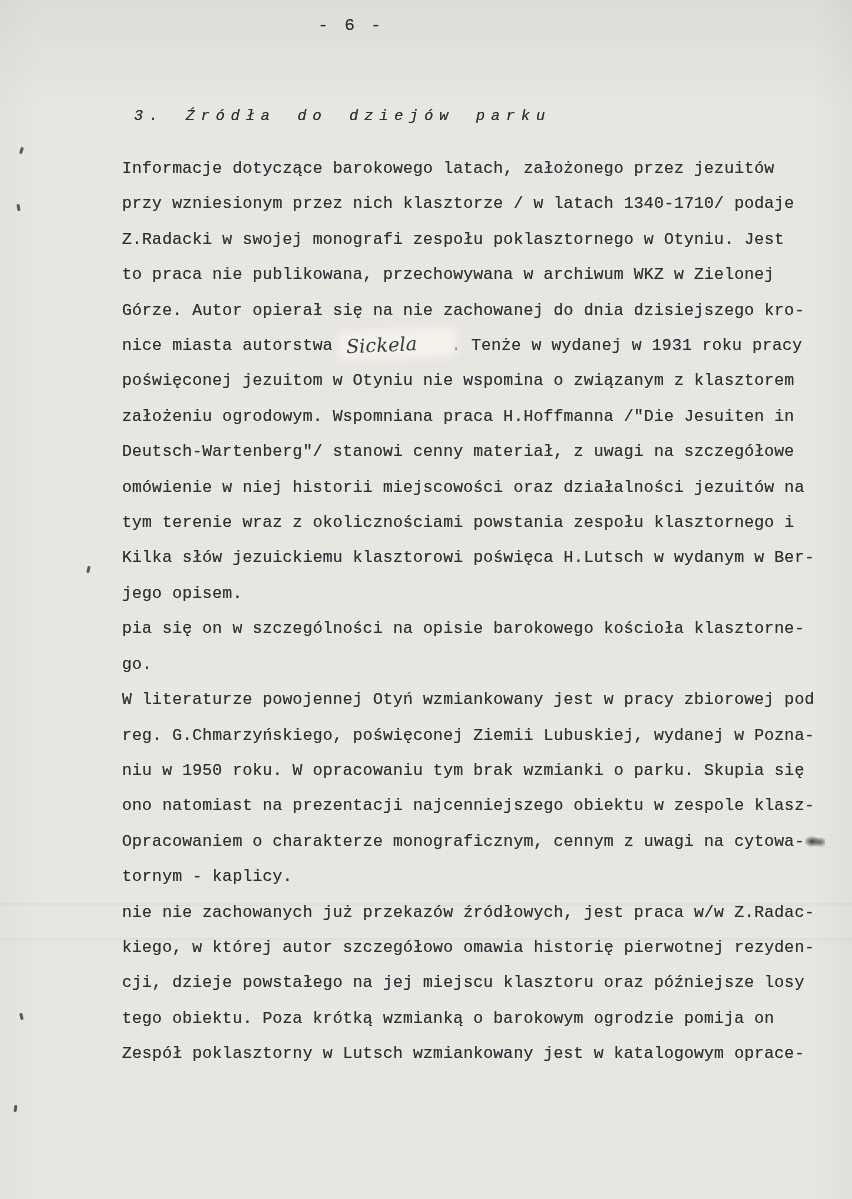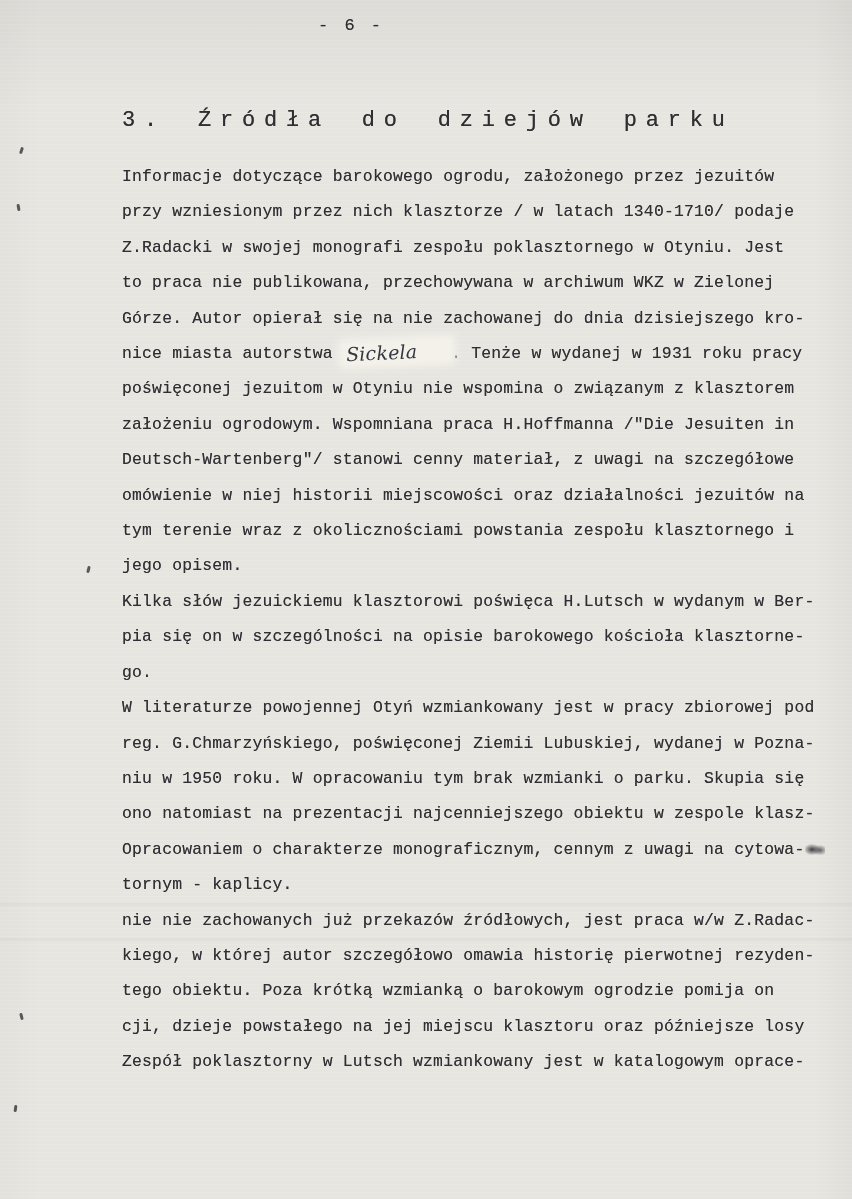--- a/index.html
+++ b/index.html
@@ -29,27 +29,28 @@
     font-size: 17px;
     letter-spacing: 3px;
     text-shadow: 0 0 0.5px rgba(35,35,40,0.6);
   }
   .content {
     position: absolute;
     left: 122px; top: 108px;
     width: 676px;
   }
   .heading {
-    margin: 0 0 26px 0;
-    font-size: 22px;
+    margin: 0 0 26px 12px;
+    font-size: 15px;
     font-weight: normal;
     letter-spacing: 0.40em;
     word-spacing: 0.45em;
     text-shadow: 0 0 0.6px rgba(35,35,40,0.7);
     white-space: nowrap;
+    font-style: italic;
   }
   .body-text {
     font-size: 16.4px;
     line-height: 35.4px;
     text-shadow: 0 0 0.5px rgba(35,35,40,0.55);
     letter-spacing: 0.2px;
   }
   .line { white-space: nowrap; }
   .handwritten {
     display: inline-block;
@@ -95,44 +96,44 @@
   <div class="speck" style="left:20px; top:1013px; transform:rotate(-14deg)"></div>
   <div class="speck" style="left:14px; top:1105px; transform:rotate(8deg)"></div>
 
   <div class="page-number">- 6 -</div>
 
   <div class="content">
 
     <h1 class="heading">3. Źródła do dziejów parku</h1>
 
     <div class="body-text">
-      <div class="line">Informacje dotyczące barokowego ogrodu, założonego przez jezuitów</div>
+      <div class="line">Informacje dotyczące barokowego latach, założonego przez jezuitów</div>
       <div class="line">przy wzniesionym przez nich klasztorze / w latach 1340-1710/ podaje</div>
       <div class="line">Z.Radacki w swojej monografi zespołu poklasztornego w Otyniu. Jest</div>
       <div class="line">to praca nie publikowana, przechowywana w archiwum WKZ w Zielonej</div>
       <div class="line">Górze. Autor opierał się na nie zachowanej do dnia dzisiejszego kro-</div>
 
       <div class="line"><span>nice miasta autorstwa </span><span class="handwritten">Sickela</span><span>. Tenże w wydanej w 1931 roku pracy</span></div>
 
       <div class="line">poświęconej jezuitom w Otyniu nie wspomina o związanym z klasztorem</div>
       <div class="line">założeniu ogrodowym. Wspomniana praca H.Hoffmanna /"Die Jesuiten in</div>
       <div class="line">Deutsch-Wartenberg"/ stanowi cenny materiał, z uwagi na szczegółowe</div>
       <div class="line">omówienie w niej historii miejscowości oraz działalności jezuitów na</div>
       <div class="line">tym terenie wraz z okolicznościami powstania zespołu klasztornego i</div>
+      <div class="line">Kilka słów jezuickiemu klasztorowi poświęca H.Lutsch w wydanym w Ber-</div>
       <div class="line">jego opisem.</div>
-      <div class="line">Kilka słów jezuickiemu klasztorowi poświęca H.Lutsch w wydanym w Ber-</div>
       <div class="line">pia się on w szczególności na opisie barokowego kościoła klasztorne-</div>
       <div class="line">go.</div>
       <div class="line">W literaturze powojennej Otyń wzmiankowany jest w pracy zbiorowej pod</div>
       <div class="line">reg. G.Chmarzyńskiego, poświęconej Ziemii Lubuskiej, wydanej w Pozna-</div>
       <div class="line">niu w 1950 roku. W opracowaniu tym brak wzmianki o parku. Skupia się</div>
       <div class="line">ono natomiast na prezentacji najcenniejszego obiektu w zespole klasz-</div>
       <div class="line"><span>Opracowaniem o charakterze monograficznym, cennym z uwagi na cytowa-</span><span class="smudge"></span></div>
       <div class="line">tornym - kaplicy.</div>
       <div class="line">nie nie zachowanych już przekazów źródłowych, jest praca w/w Z.Radac-</div>
       <div class="line">kiego, w której autor szczegółowo omawia historię pierwotnej rezyden-</div>
+      <div class="line">cji, dzieje powstałego na jej miejscu klasztoru oraz późniejsze losy</div>
       <div class="line">tego obiektu. Poza krótką wzmianką o barokowym ogrodzie pomija on</div>
-      <div class="line">cji, dzieje powstałego na jej miejscu klasztoru oraz późniejsze losy</div>
       <div class="line">Zespół poklasztorny w Lutsch wzmiankowany jest w katalogowym oprace-</div>
     </div>
 
   </div>
 </div>
 
 </body></html>

